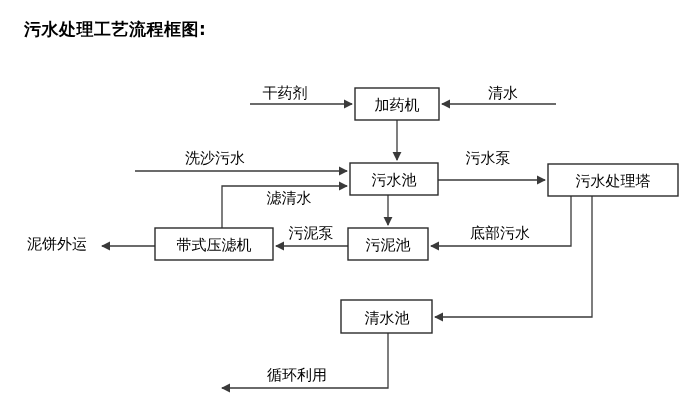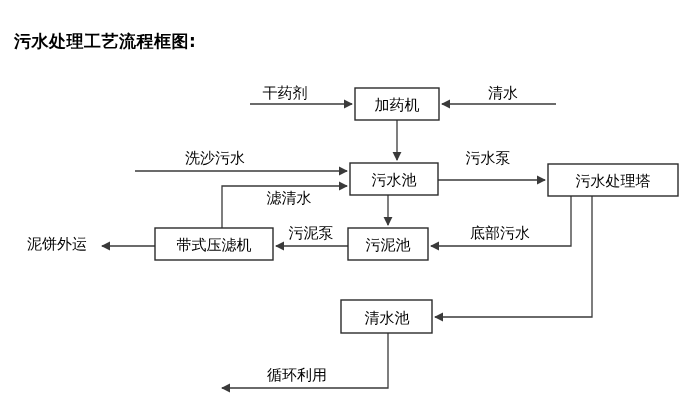--- a/index.html
+++ b/index.html
@@ -15,28 +15,27 @@
     color: #000000;
   }
   #canvas {
     position: relative;
     width: 700px;
     height: 420px;
     background: #ffffff;
   }
   #title {
     position: absolute;
-    left: 14px;
+    left: 24px;
     top: 18px;
     font-size: 17px;
     font-weight: bold;
     letter-spacing: 0.5px;
     color: #000000;
     white-space: nowrap;
-    margin-top: 12px;
   }
   svg#flow {
     position: absolute;
     left: 0;
     top: 0;
     width: 700px;
     height: 420px;
   }
   .box rect {
     fill: #ffffff;

